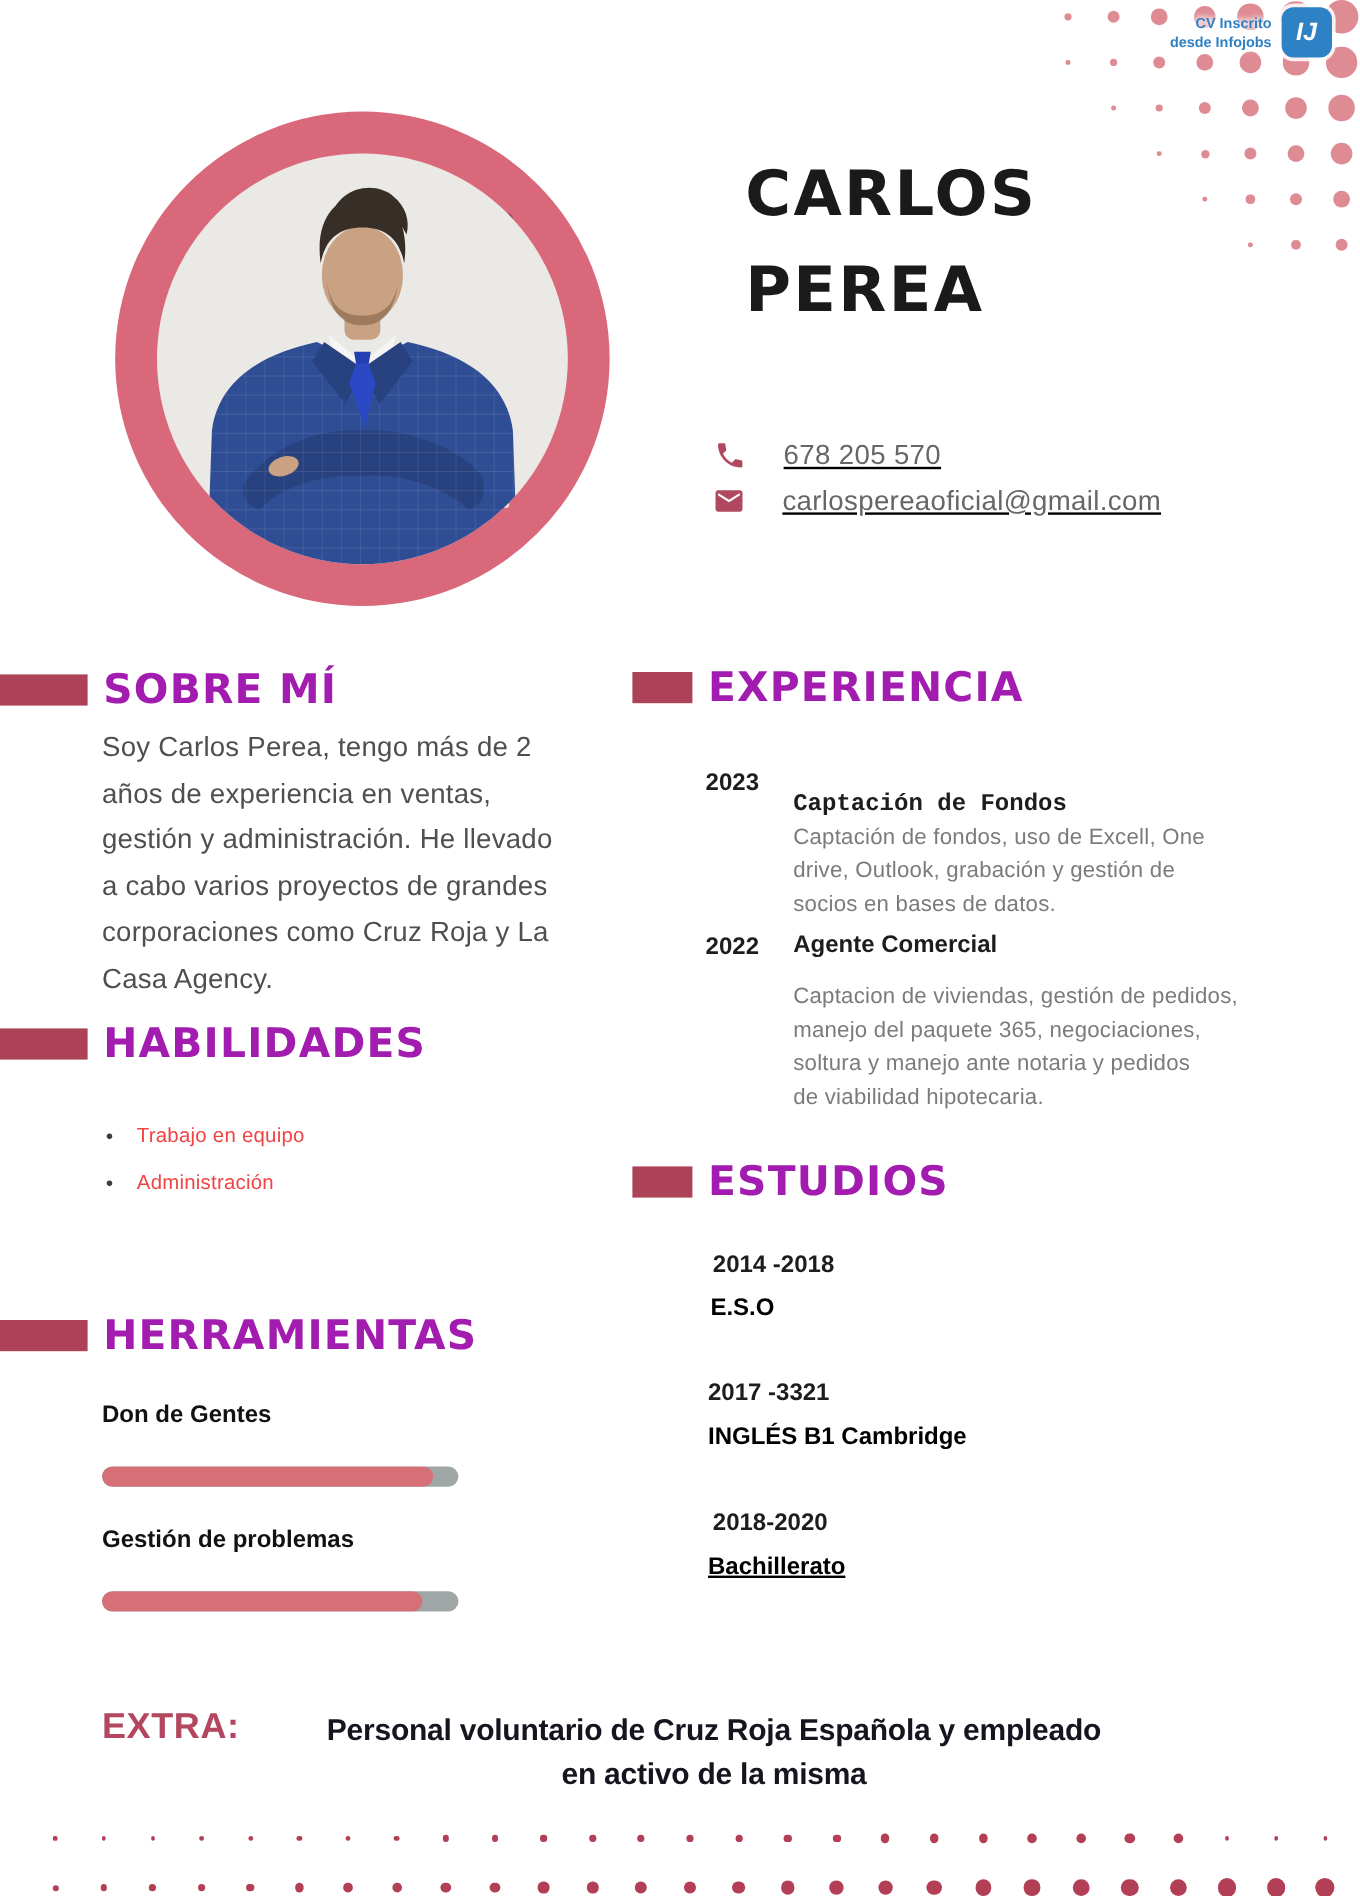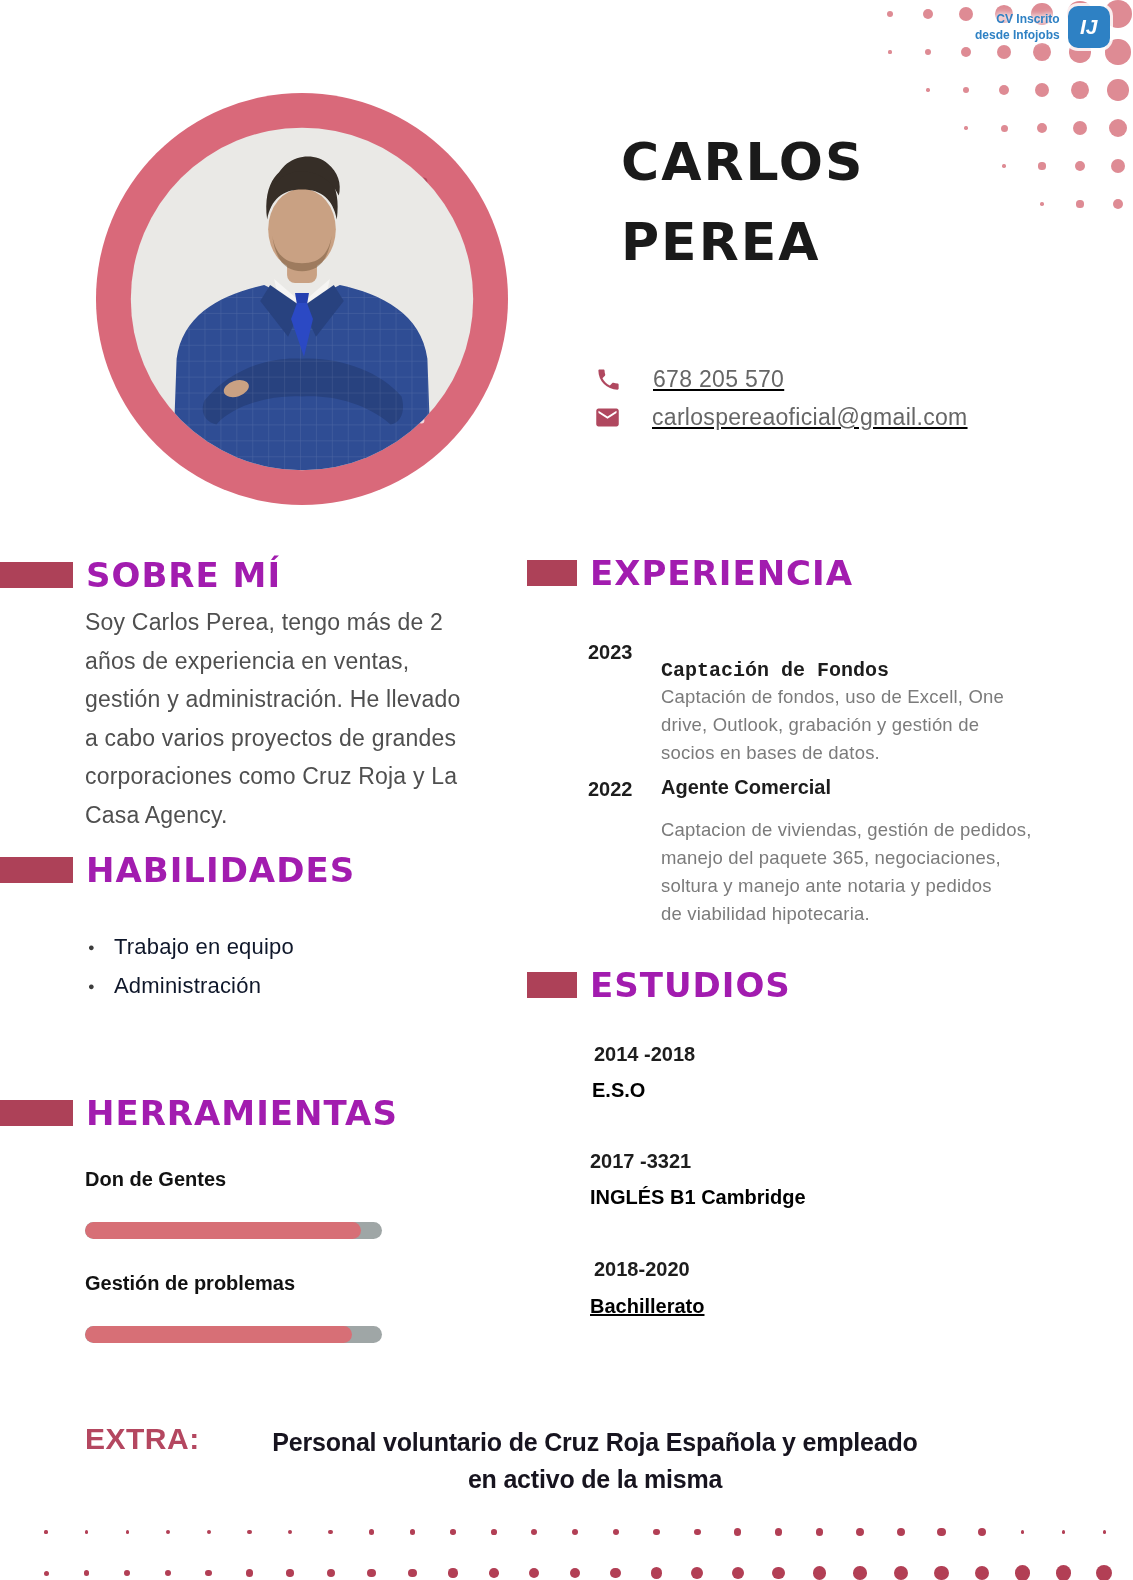--- a/index.html
+++ b/index.html
@@ -46,22 +46,22 @@
   .section-head .bar{background:var(--accent-dark);height:26px;}
   .section-head h2{font-family:"DejaVu Sans",sans-serif;font-weight:bold;font-size:34px;
     color:#a21caf;letter-spacing:1px;margin-left:13px;white-space:nowrap;}
   .left-head{left:0;}  .left-head .bar{width:73px;}
   .right-head{left:527px;} .right-head .bar{width:50px;}
 
   .about-text{position:absolute;left:85px;top:603px;width:392px;font-size:23px;
     line-height:38.5px;color:var(--text-gray);letter-spacing:.2px;}
 
   .skills-list{position:absolute;left:88px;top:927px;list-style:none;}
-  .skills-list li{display:flex;align-items:center;height:39px;font-size:22px;
-    color:#0f172a;letter-spacing:.2px;}
+  .skills-list li{display:flex;align-items:center;height:39px;font-size:17px;
+    color:#ef4444;letter-spacing:.2px;}
   .skills-list li::before{content:'●';font-size:11px;color:#3c3c3c;width:26px;flex:0 0 26px;}
 
   .tool-label{position:absolute;left:85px;font-size:20px;font-weight:bold;color:#121212;}
   .tool-bar{position:absolute;left:85px;width:297px;height:17px;border-radius:9px;
     background:var(--bar-track);overflow:hidden;}
   .tool-fill{height:100%;border-radius:9px;background:var(--bar-fill);}
 
   .exp-year{position:absolute;left:588px;font-size:20px;font-weight:bold;color:#1d1d1d;}
   .exp-role{position:absolute;left:661px;font-size:20px;font-weight:bold;color:#1d1d1d;}
   .exp-desc{position:absolute;left:661px;width:376px;font-size:18.5px;line-height:28px;

